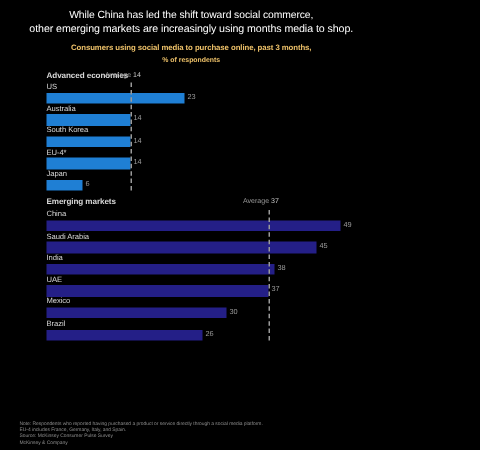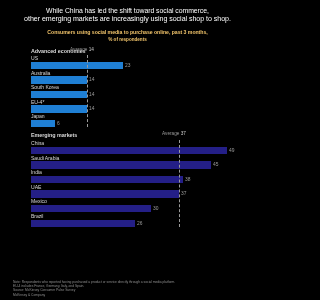--- a/index.html
+++ b/index.html
@@ -132,21 +132,21 @@
     overflow: hidden;
   }
 </style>
 </head>
 <body>
 
 <div class="chart-root">
 
   <div class="title-block">
     <div class="title-line l1">While China has led the shift toward social commerce,</div>
-    <div class="title-line">other emerging markets are increasingly using social shop to shop.</div>
+    <div class="title-line">other emerging markets are increasingly using months media to shop.</div>
   </div>
 
   <div class="subtitle-block">
     <div class="subtitle-main">Consumers using social media to purchase online, past 3 months,</div>
     <div class="subtitle-sub">% of respondents</div>
   </div>
 
   <div class="panel">
     <div class="panel-title">Advanced economies</div>
     <div class="plot" id="plot-advanced">

